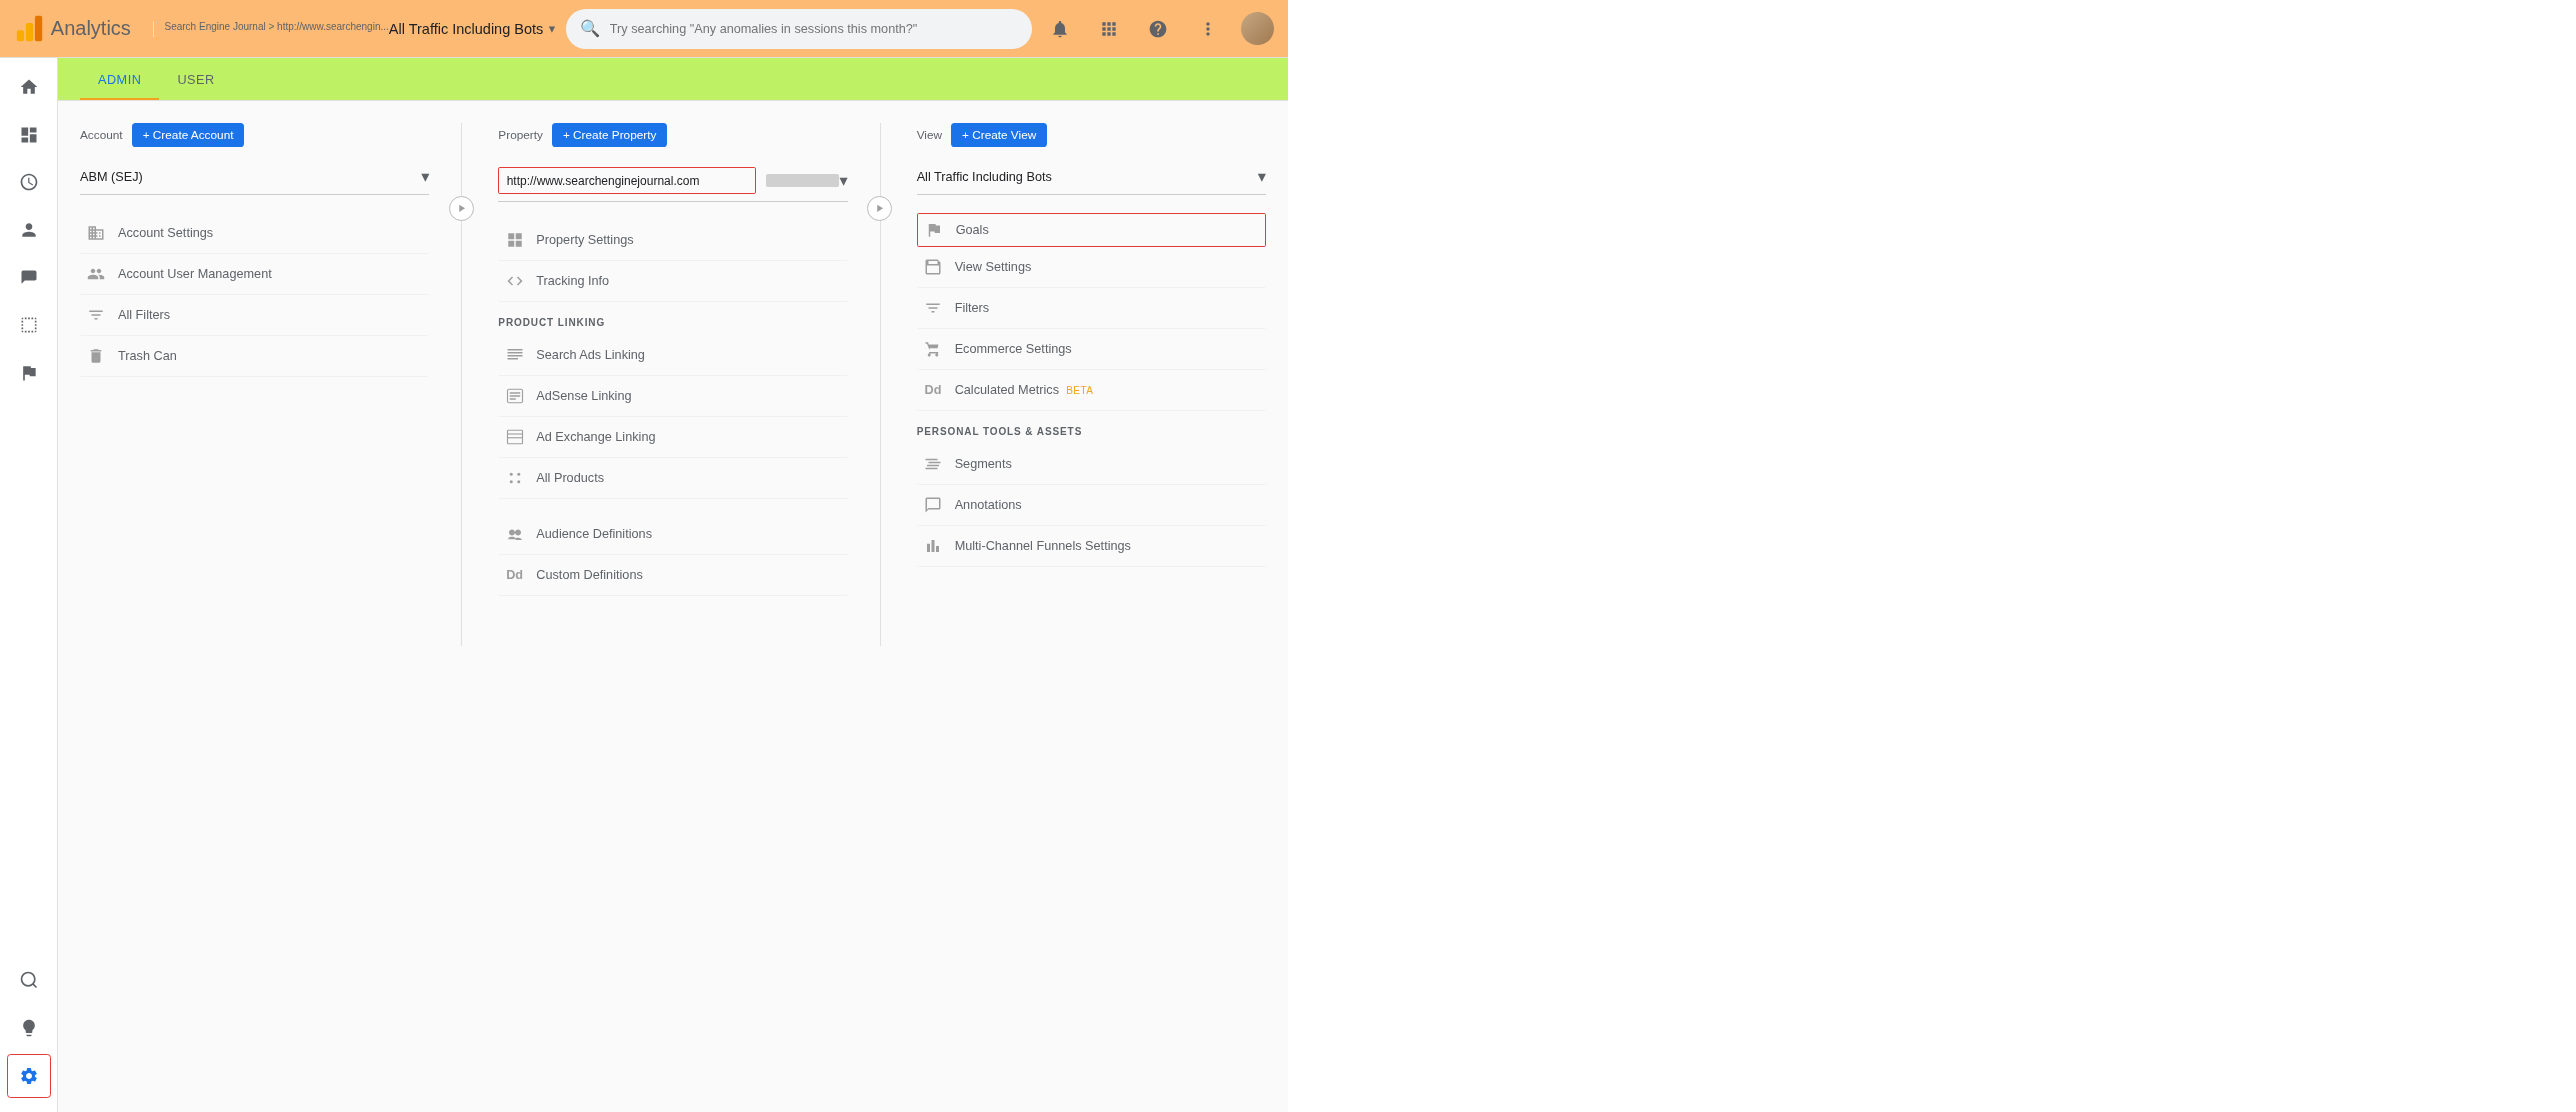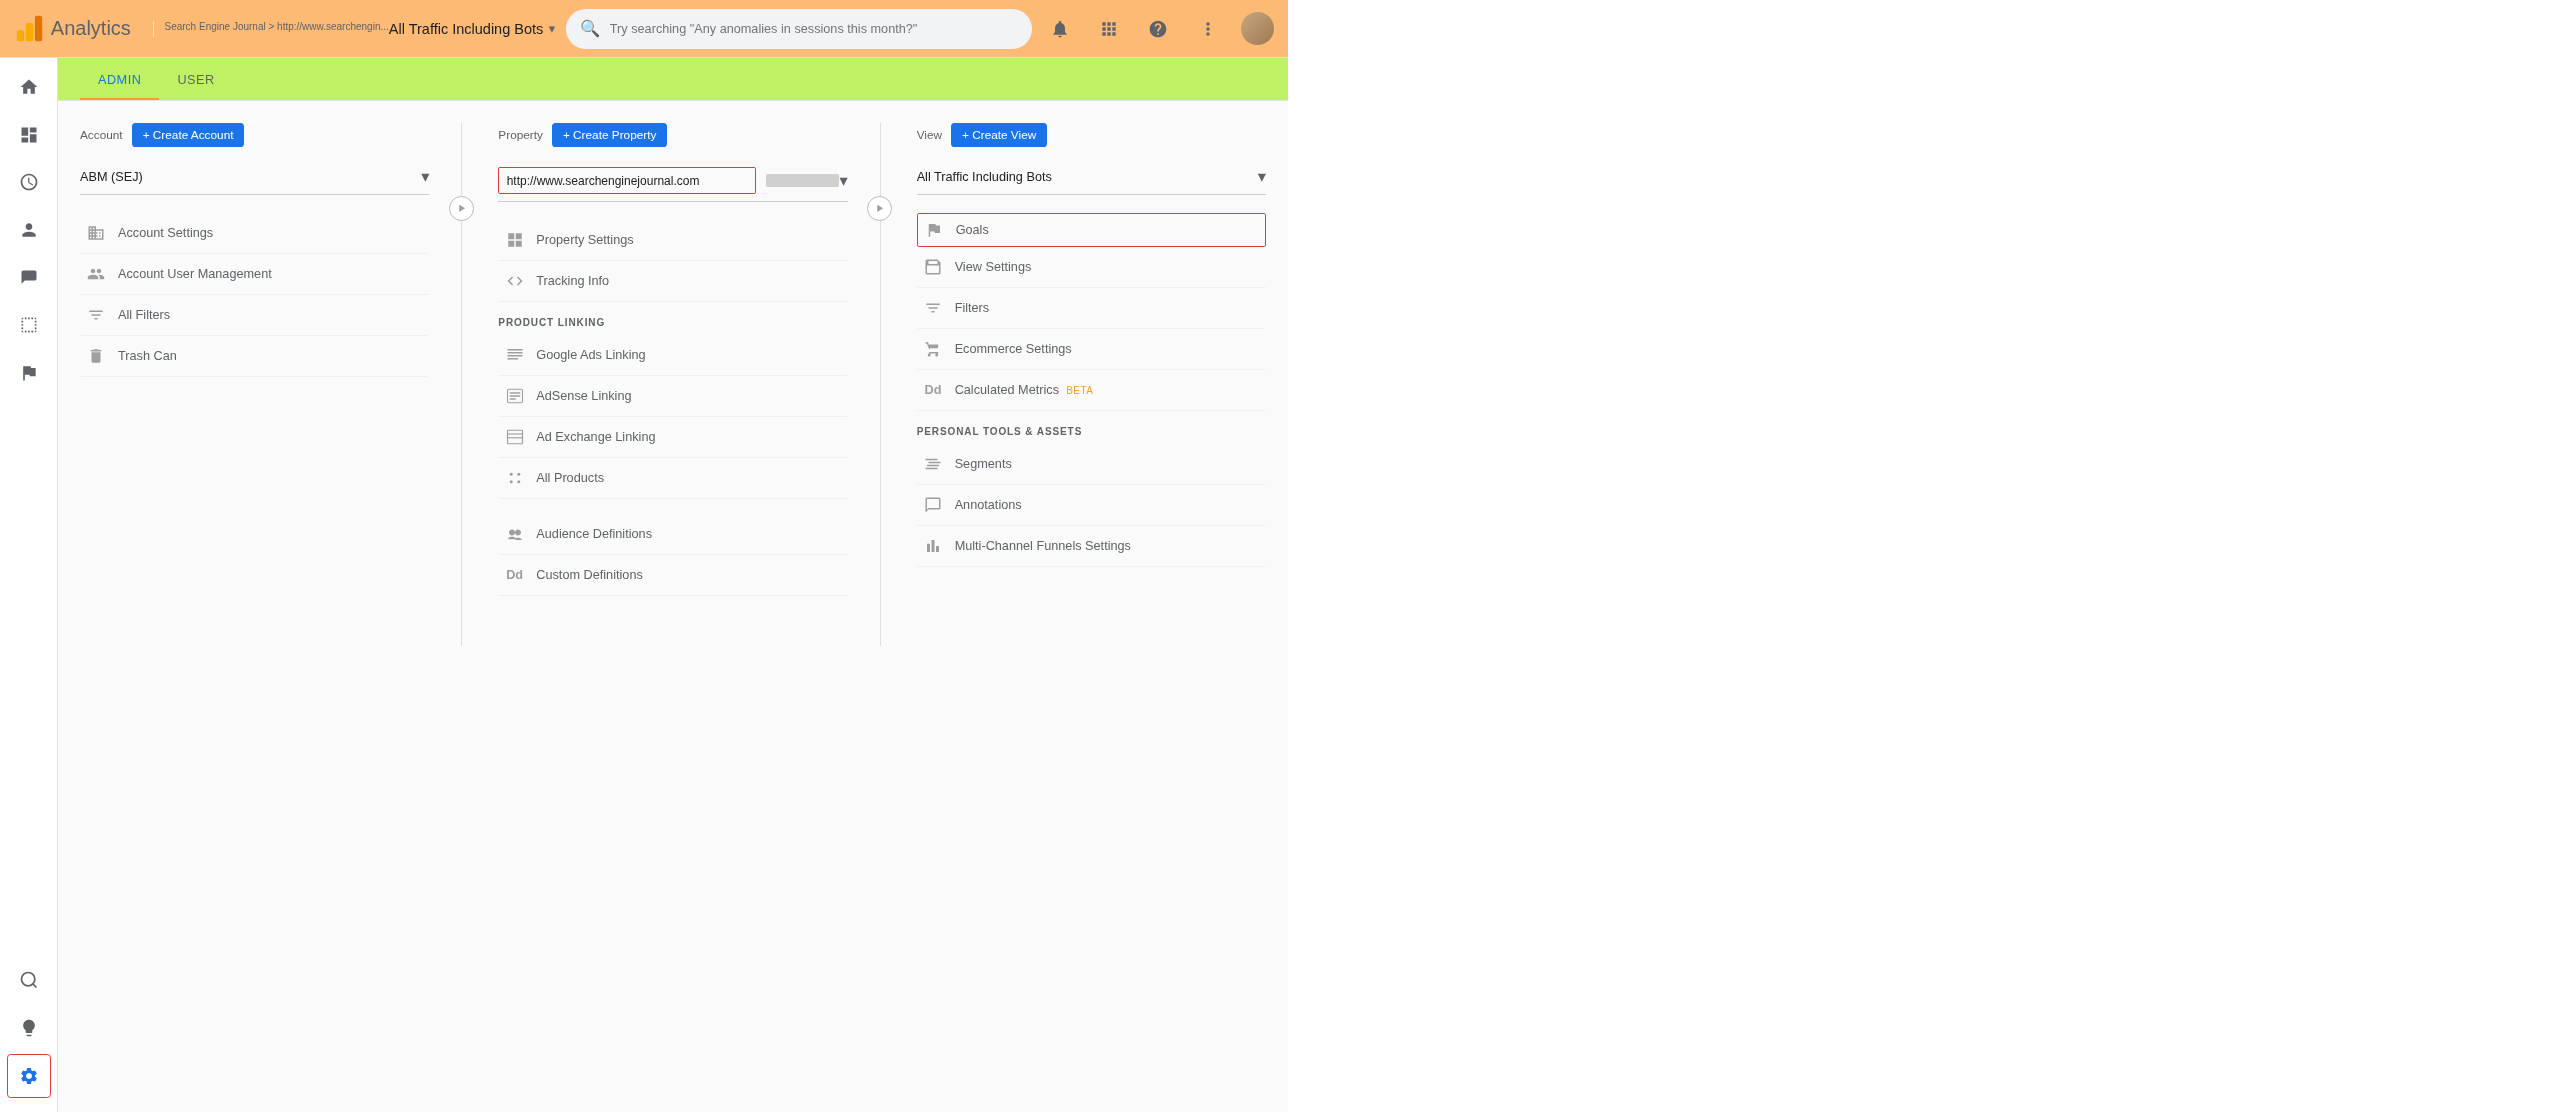--- a/index.html
+++ b/index.html
@@ -535,21 +535,21 @@
 
         <div class="menu-item">
           <span class="menu-item-icon">
             <svg width="18" height="18" viewBox="0 0 24 24" fill="#9e9e9e">
                 <rect x="2" y="4" width="20" height="2"></rect>
                 <rect x="2" y="8" width="20" height="2"></rect>
                 <rect x="2" y="12" width="20" height="2"></rect>
                 <rect x="2" y="16" width="14" height="2"></rect>
               </svg>
           </span>
-          <span class="menu-item-text">Google Ads Linking</span>
+          <span class="menu-item-text">Search Ads Linking</span>
         </div>
         <div class="menu-item">
           <span class="menu-item-icon">
             <svg width="18" height="18" viewBox="0 0 24 24" fill="#9e9e9e">
                 <rect x="2" y="3" width="20" height="18" rx="2" stroke="#9e9e9e" stroke-width="1.5" fill="none"></rect>
                 <rect x="5" y="7" width="14" height="2"></rect>
                 <rect x="5" y="11" width="14" height="2"></rect>
                 <rect x="5" y="15" width="8" height="2"></rect>
               </svg>
           </span>

